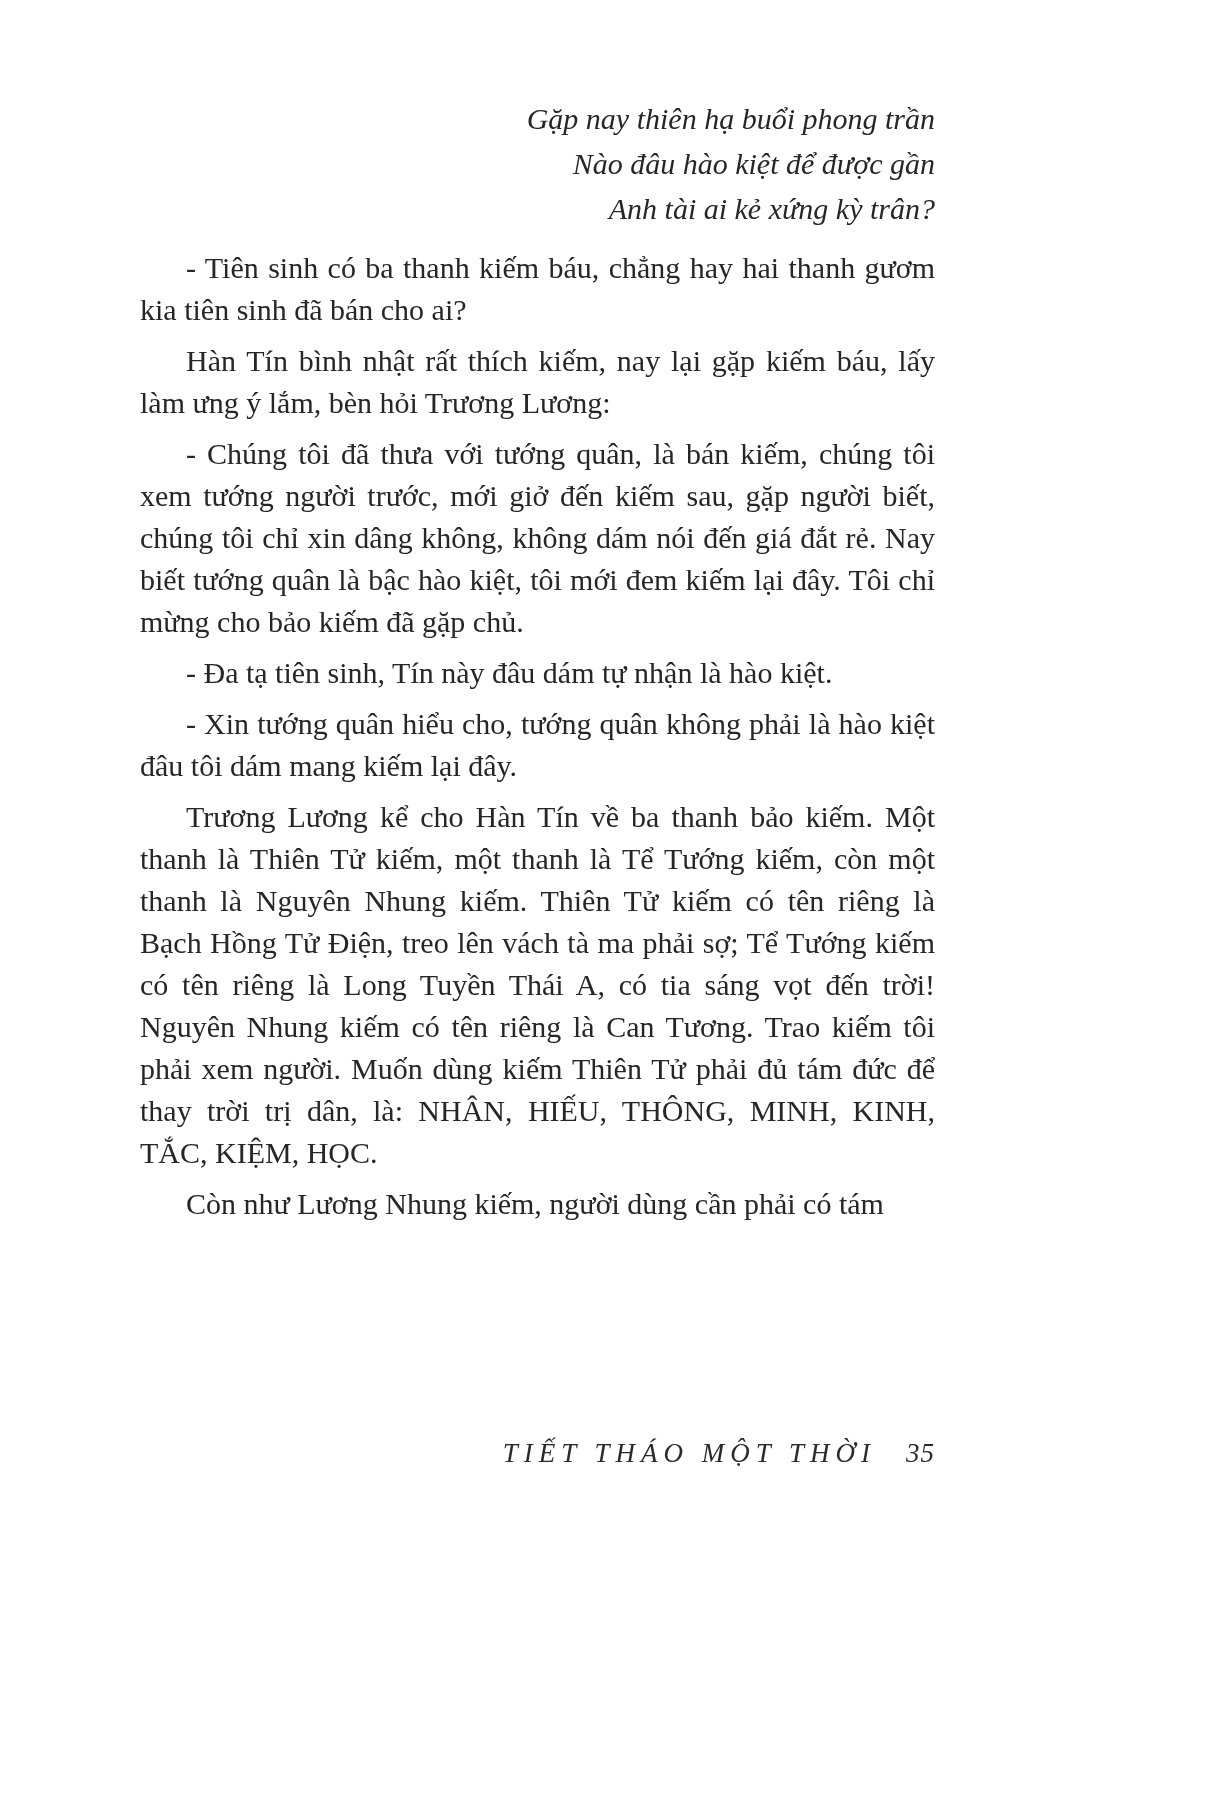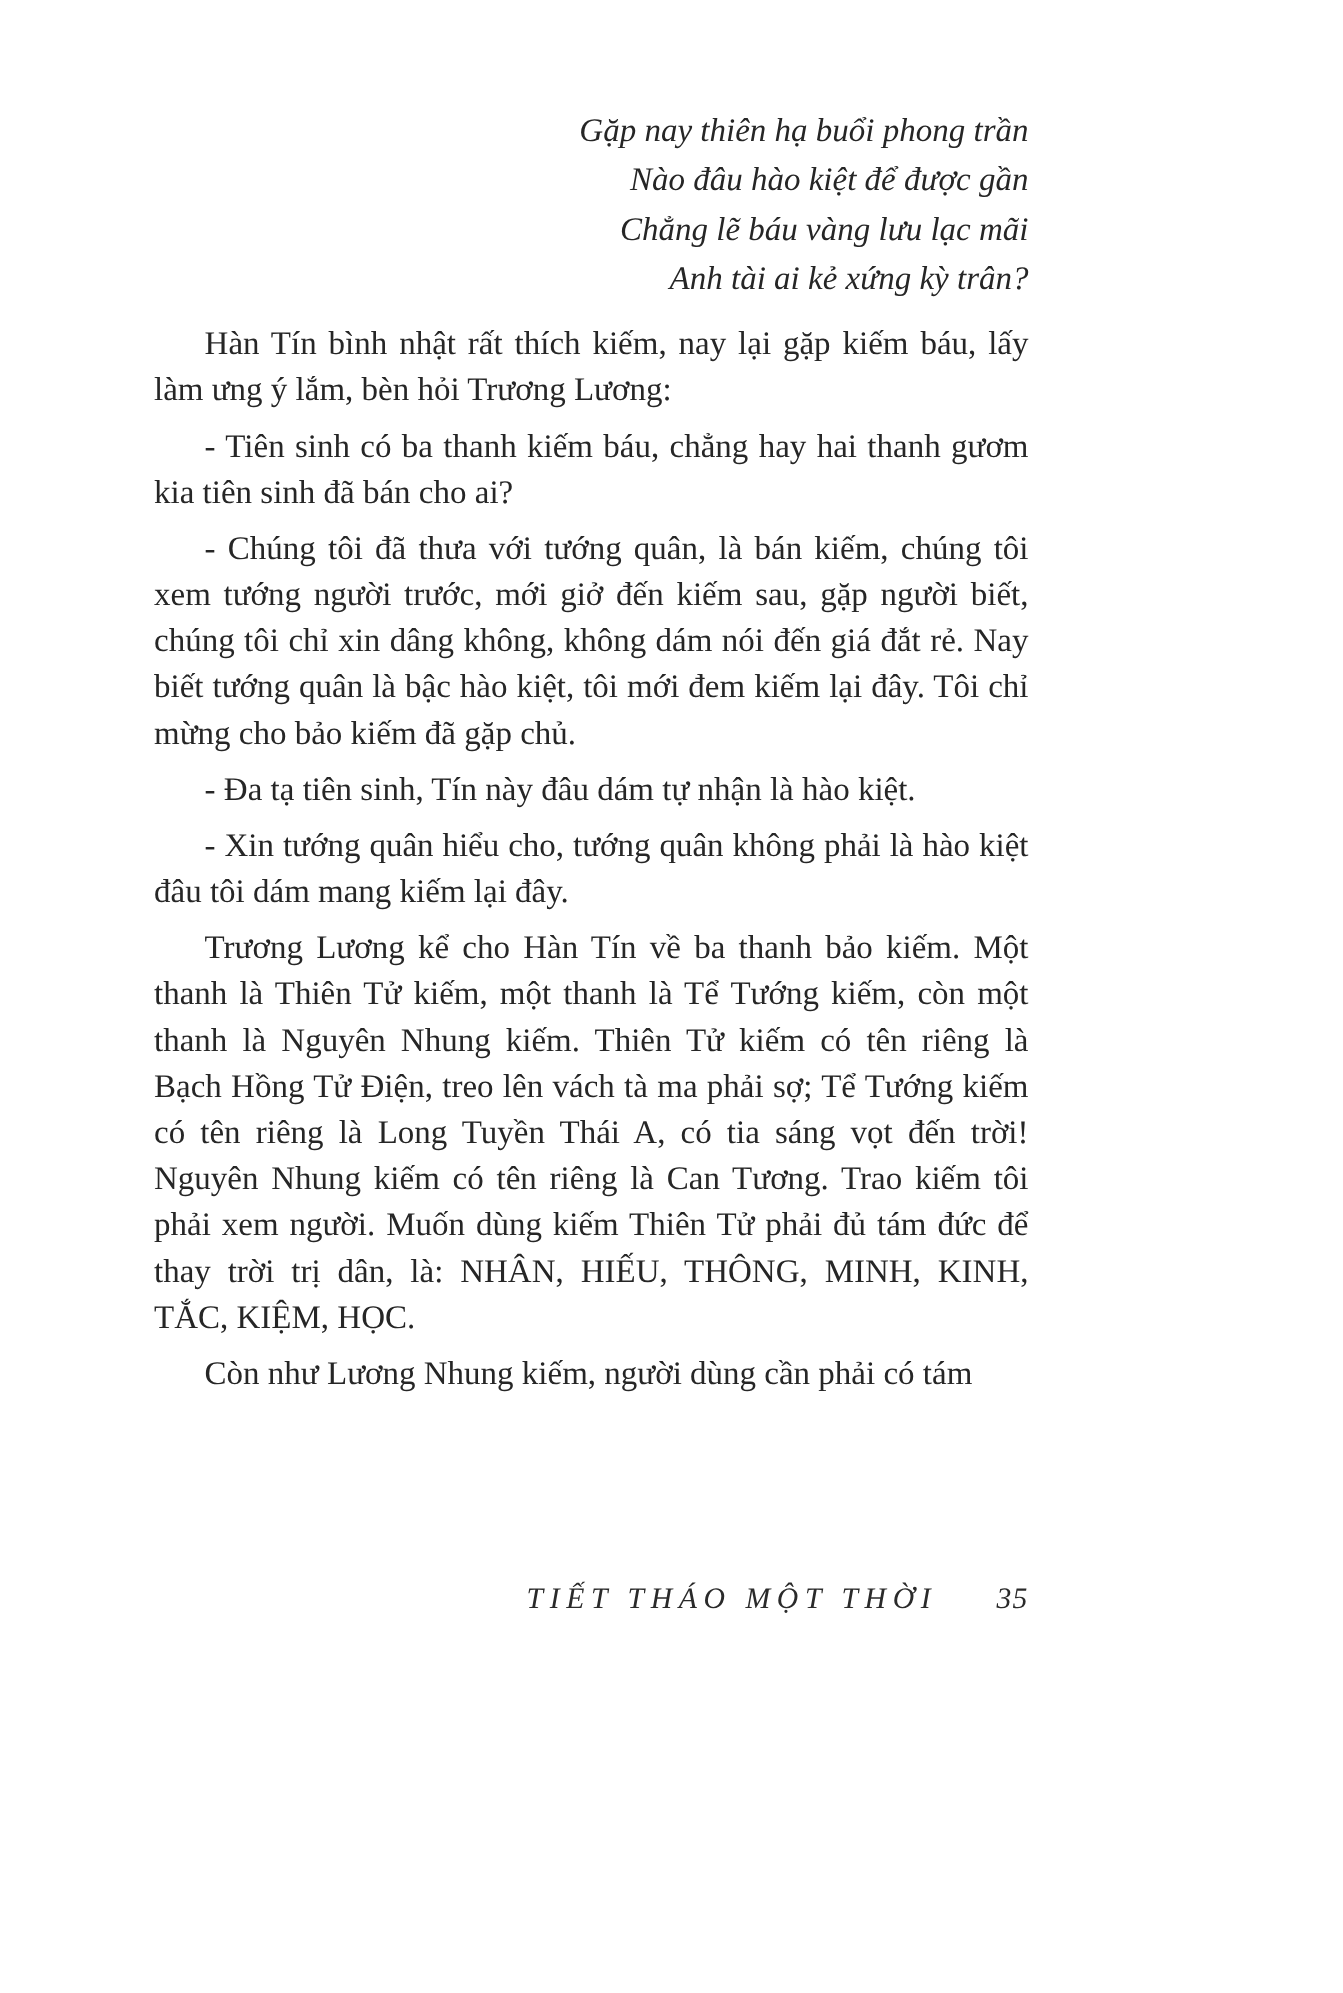--- a/index.html
+++ b/index.html
@@ -49,38 +49,37 @@
       text-align: right;
       font-style: italic;
       font-size: 27px;
       color: #2a2a2a;
       white-space: nowrap;
     }
     .footer .running-title {
       letter-spacing: 6px;
     }
     .footer .page-num {
-      margin-left: 54px;
+      margin-left: 30px;
       letter-spacing: 1px;
     }
   </style>
 </head>
 <body>
 
 <div class="page">
 
   <div class="poem">
     <div class="poem-line">Gặp nay thiên hạ buổi phong trần</div>
     <div class="poem-line">Nào đâu hào kiệt để được gần</div>
-    <div class="poem-line">Chẳng lẽ báu vàng lưu lạc mãi</div>
     <div class="poem-line">Anh tài ai kẻ xứng kỳ trân?</div>
   </div>
 
+  <p class="para">- Tiên sinh có ba thanh kiếm báu, chẳng hay hai thanh gươm kia tiên sinh đã bán cho ai?</p>
   <p class="para">Hàn Tín bình nhật rất thích kiếm, nay lại gặp kiếm báu, lấy làm ưng ý lắm, bèn hỏi Trương Lương:</p>
-  <p class="para">- Tiên sinh có ba thanh kiếm báu, chẳng hay hai thanh gươm kia tiên sinh đã bán cho ai?</p>
   <p class="para">- Chúng tôi đã thưa với tướng quân, là bán kiếm, chúng tôi xem tướng người trước, mới giở đến kiếm sau, gặp người biết, chúng tôi chỉ xin dâng không, không dám nói đến giá đắt rẻ. Nay biết tướng quân là bậc hào kiệt, tôi mới đem kiếm lại đây. Tôi chỉ mừng cho bảo kiếm đã gặp chủ.</p>
   <p class="para">- Đa tạ tiên sinh, Tín này đâu dám tự nhận là hào kiệt.</p>
   <p class="para">- Xin tướng quân hiểu cho, tướng quân không phải là hào kiệt đâu tôi dám mang kiếm lại đây.</p>
   <p class="para">Trương Lương kể cho Hàn Tín về ba thanh bảo kiếm. Một thanh là Thiên Tử kiếm, một thanh là Tể Tướng kiếm, còn một thanh là Nguyên Nhung kiếm. Thiên Tử kiếm có tên riêng là Bạch Hồng Tử Điện, treo lên vách tà ma phải sợ; Tể Tướng kiếm có tên riêng là Long Tuyền Thái A, có tia sáng vọt đến trời! Nguyên Nhung kiếm có tên riêng là Can Tương. Trao kiếm tôi phải xem người. Muốn dùng kiếm Thiên Tử phải đủ tám đức để thay trời trị dân, là: NHÂN, HIẾU, THÔNG, MINH, KINH, TẮC, KIỆM, HỌC.</p>
   <p class="para">Còn như Lương Nhung kiếm, người dùng cần phải có tám</p>
 
 </div>
 
 <div class="footer">
   <span class="running-title">TIẾT THÁO MỘT THỜI</span><span class="page-num">35</span>

